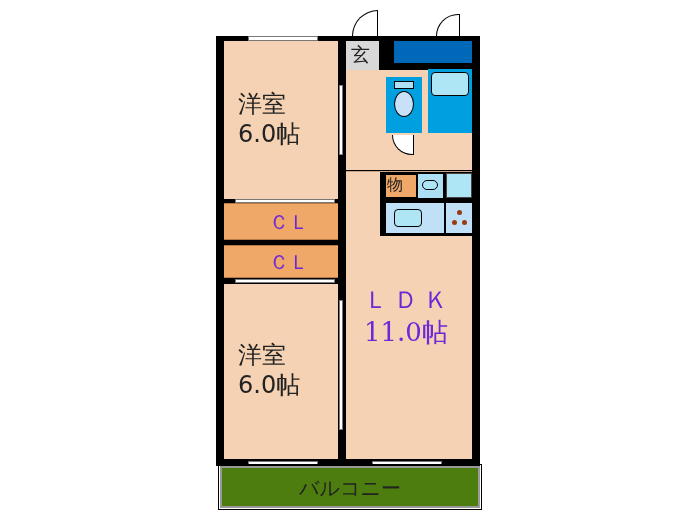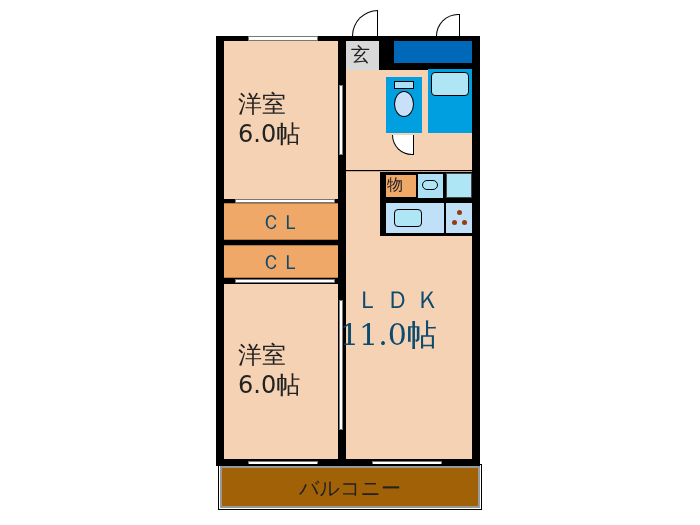--- a/index.html
+++ b/index.html
@@ -4,21 +4,21 @@
 <style>
   html, body { margin:0; padding:0; background:#ffffff; }
   body { width:700px; height:525px; position:relative; overflow:hidden; font-family:"DejaVu Serif", serif; }
   .abs { position:absolute; box-sizing:border-box; }
   .room { background:#f4d2b3; }
   .wall { background:#000; }
   .label { position:absolute; color:#222; font-family:"DejaVu Sans", sans-serif; line-height:1.25; }
   .clos { background:#f0a868; border-top:1px solid #b87a44; border-bottom:1px solid #b87a44; }
   .win { background:#fff; border:1px solid #777; }
   .door-arc { border:1px solid #000; background:#fff; }
-  .ftxt { font-family:"DejaVu Serif", serif; color:#0c4a6e; }
+  .ftxt { font-family:"DejaVu Serif", serif; color:#6d28d9;margin-left:8px; }
 </style>
 </head>
 <body>
 
 <div class="abs wall" style="left:216px;top:36px;width:264px;height:430px;"></div>
 
 <div class="abs room" style="left:224px;top:41px;width:114px;height:158px;">
   <div class="label" style="left:14px;top:48px;font-size:24px;">
     <div>洋室</div>
     <div>6.0帖</div>
@@ -77,23 +77,23 @@
 </div>
 <div class="abs" style="left:446px;top:203px;width:26px;height:30px;background:#bfe0f6;">
   <div class="abs" style="left:11px;top:7px;width:5px;height:5px;border-radius:50%;background:#9a3a10;"></div>
   <div class="abs" style="left:6px;top:17px;width:5px;height:5px;border-radius:50%;background:#9a3a10;"></div>
   <div class="abs" style="left:16px;top:17px;width:5px;height:5px;border-radius:50%;background:#9a3a10;"></div>
 </div>
 
 <div class="abs room" style="left:346px;top:236px;width:126px;height:223px;"></div>
 <div class="abs room" style="left:346px;top:172px;width:34px;height:64px;"></div>
 <div class="label ftxt" style="left:356px;top:285px;font-size:24px;letter-spacing:6px;">ＬＤＫ</div>
-<div class="label ftxt" style="left:340px;top:316px;font-size:30px;">11.0帖</div>
+<div class="label ftxt" style="left:356px;top:316px;font-size:26px;">11.0帖</div>
 
 <div class="abs win" style="left:339px;top:85px;width:4px;height:70px;"></div>
 <div class="abs win" style="left:339px;top:300px;width:4px;height:130px;"></div>
 
 <div class="abs win" style="left:248px;top:461px;width:70px;height:4px;"></div>
 <div class="abs win" style="left:372px;top:461px;width:70px;height:4px;"></div>
 
-<div class="abs" style="left:220px;top:466px;width:260px;height:42px;background:#a16207;border:2px solid #999;outline:1px solid #000;outline-offset:1px;">
+<div class="abs" style="left:220px;top:466px;width:260px;height:42px;background:#4d7c0f;border:2px solid #999;outline:1px solid #000;outline-offset:1px;">
   <div class="label" style="left:0;width:256px;text-align:center;top:8px;font-size:20px;">バルコニー</div>
 </div>
 
 </body></html>

